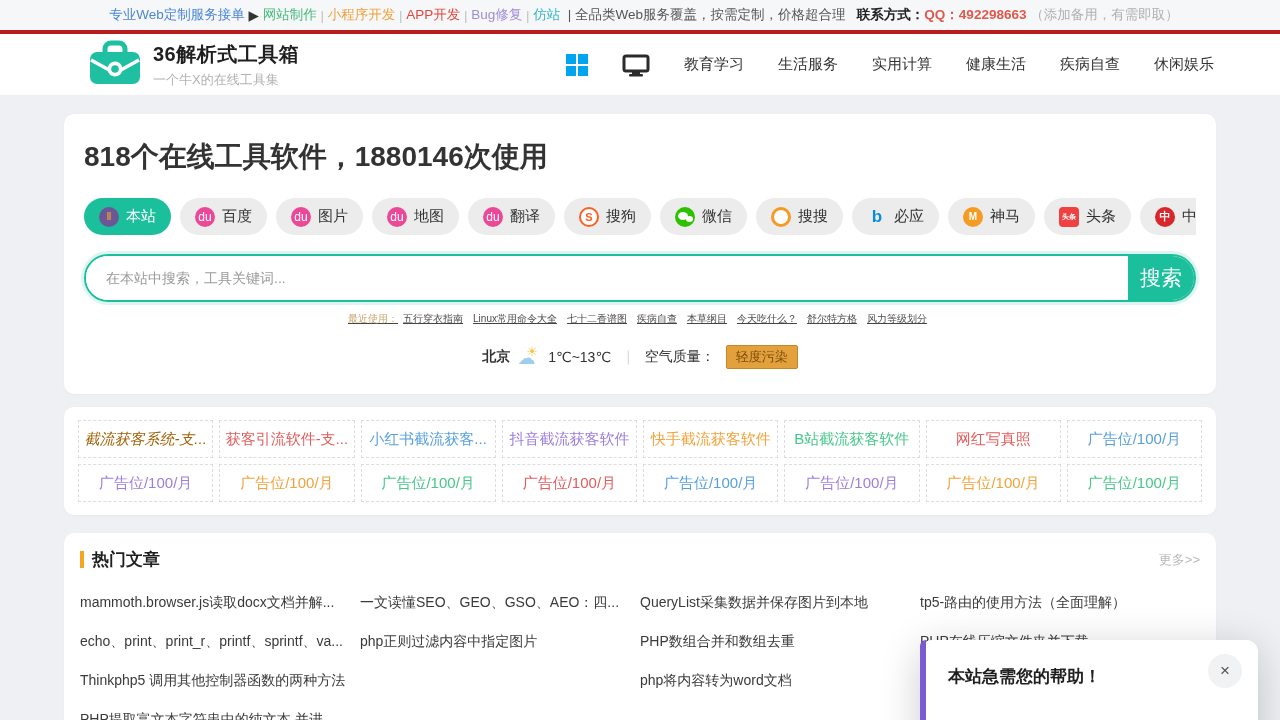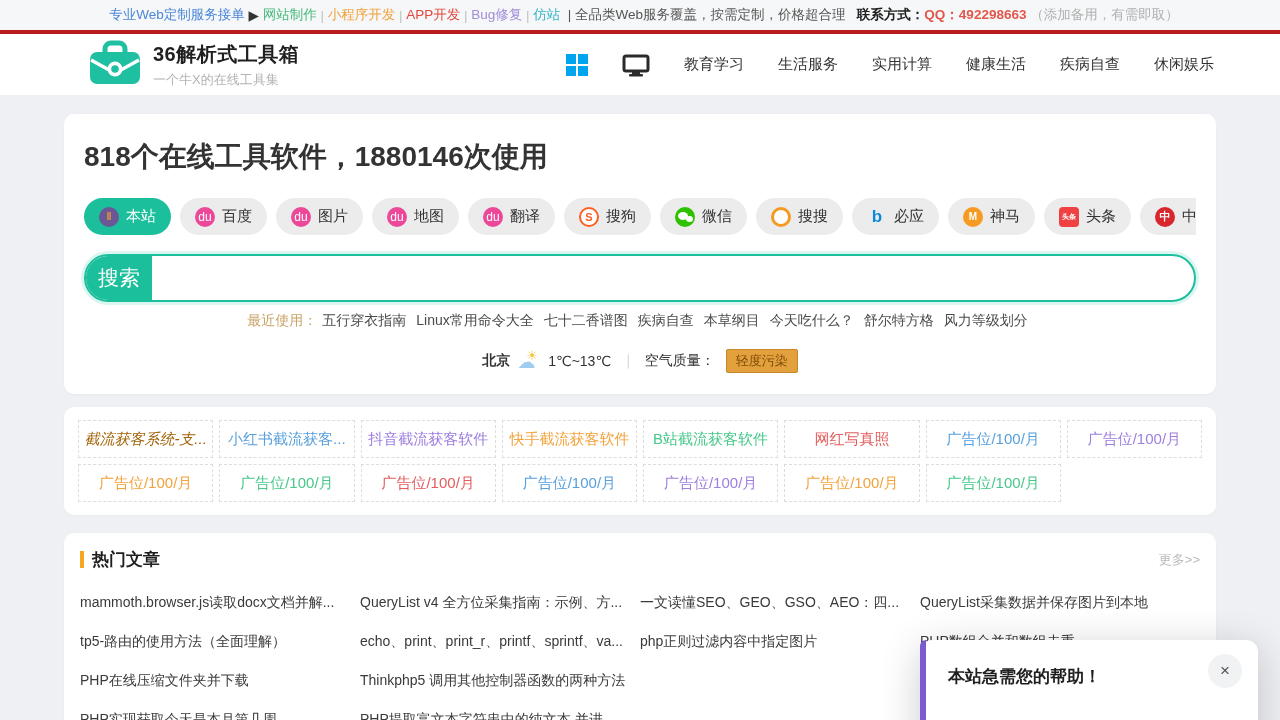--- a/index.html
+++ b/index.html
@@ -64,21 +64,21 @@
     border:2px solid #1cbf9c; border-radius:24px; overflow:hidden;
     box-shadow:0 0 0 3px rgba(32,192,160,0.16);
   }
   .search-input { flex:1; border:none; outline:none; padding:0 20px; font-size:14px; color:#333;
     font-family:"Liberation Sans","DejaVu Sans",sans-serif; }
   .search-input::placeholder { color:#9a9a9a; }
   .search-btn { width:66px; border:none; background:#1cbf9c; color:#fff; font-size:21px; cursor:pointer;
     font-family:"Liberation Sans","DejaVu Sans",sans-serif; }
 
   .meta-cal { margin-top:18px; text-align:center; font-size:14px; color:#99a1ae; }
-  .meta-recent { margin-top:10px; text-align:center; font-size:14px; color:#444; }
+  .meta-recent { margin-top:10px; text-align:center; font-size:10px; color:#444;text-decoration:underline; }
   .recent-label { color:#cba36a; }
   .recent-link { margin:0 5px; cursor:pointer; color:#4a4a4a; }
   .meta-weather { margin-top:19px; display:flex; justify-content:center; align-items:center; font-size:14px; color:#333; gap:7px; }
   .w-city { font-weight:bold; }
   .w-icon { position:relative; width:24px; height:18px; display:inline-block; }
   .w-icon .sun   { position:absolute; left:9px; top:-4px; color:#f5c242; font-size:13px; }
   .w-icon .cloud { position:absolute; left:0;  top:-1px; color:#9ecdf0; font-size:18px; }
   .w-sep { color:#ccc; margin:0 3px; }
   .aqi-badge { background:#e2a13c; border:1px solid #c8862a; color:#7c4a08; font-size:13px; padding:2px 9px; border-radius:2px; margin-left:4px; }
 
@@ -262,20 +262,21 @@
         </span>
 
         <span class="tab">
           <span class="tab-icon icon-zhongguo">中</span>
           <span>中国</span>
         </span>
 
       </div>
 
     <div class="searchbar">
+      <input class="search-input" placeholder="在本站中搜索，工具关键词..." style="">
       <button class="search-btn">搜索</button>
     </div>
 
 
     <div class="meta-recent">
       <span class="recent-label">最近使用：</span><span><span class="recent-link">五行穿衣指南</span><span class="recent-link">Linux常用命令大全</span><span class="recent-link">七十二香谱图</span><span class="recent-link">疾病自查</span><span class="recent-link">本草纲目</span><span class="recent-link">今天吃什么？</span><span class="recent-link">舒尔特方格</span><span class="recent-link">风力等级划分</span></span>
     </div>
 
     <div class="meta-weather">
       <span class="w-city">北京</span>
@@ -288,20 +289,21 @@
       <span>空气质量：</span>
       <span class="aqi-badge">轻度污染</span>
     </div>
   </div>
 
   <div class="card ads">
     <div class="ads-grid">
 
         <span class="ad-cell" style="color: #a16207; font-style: italic;">截流获客系统-支...</span>
 
+        <span class="ad-cell" style="color: rgb(227, 93, 93);">获客引流软件-支...</span>
 
         <span class="ad-cell" style="color: rgb(88, 160, 220);">小红书截流获客...</span>
 
         <span class="ad-cell" style="color: rgb(157, 126, 222);">抖音截流获客软件</span>
 
         <span class="ad-cell" style="color: rgb(242, 163, 60);">快手截流获客软件</span>
 
         <span class="ad-cell" style="color: rgb(71, 200, 138);">B站截流获客软件</span>
 
         <span class="ad-cell" style="color: rgb(227, 93, 93);">网红写真照</span>
@@ -329,21 +331,20 @@
   <div class="card hot">
     <div class="hot-head">
       <span class="hot-bar"></span>
       <span class="hot-title">热门文章</span>
       <span class="hot-more">更多&gt;&gt;</span>
     </div>
     <div class="art-grid">
 
         <span class="art-item">mammoth.browser.js读取docx文档并解...</span>
 
-        <span class="art-item">QueryList v4 全方位采集指南：示例、方...</span>
 
         <span class="art-item">一文读懂SEO、GEO、GSO、AEO：四...</span>
 
         <span class="art-item">QueryList采集数据并保存图片到本地</span>
 
         <span class="art-item">tp5-路由的使用方法（全面理解）</span>
 
         <span class="art-item">echo、print、print_r、printf、sprintf、va...</span>
 
         <span class="art-item">php正则过滤内容中指定图片</span>

